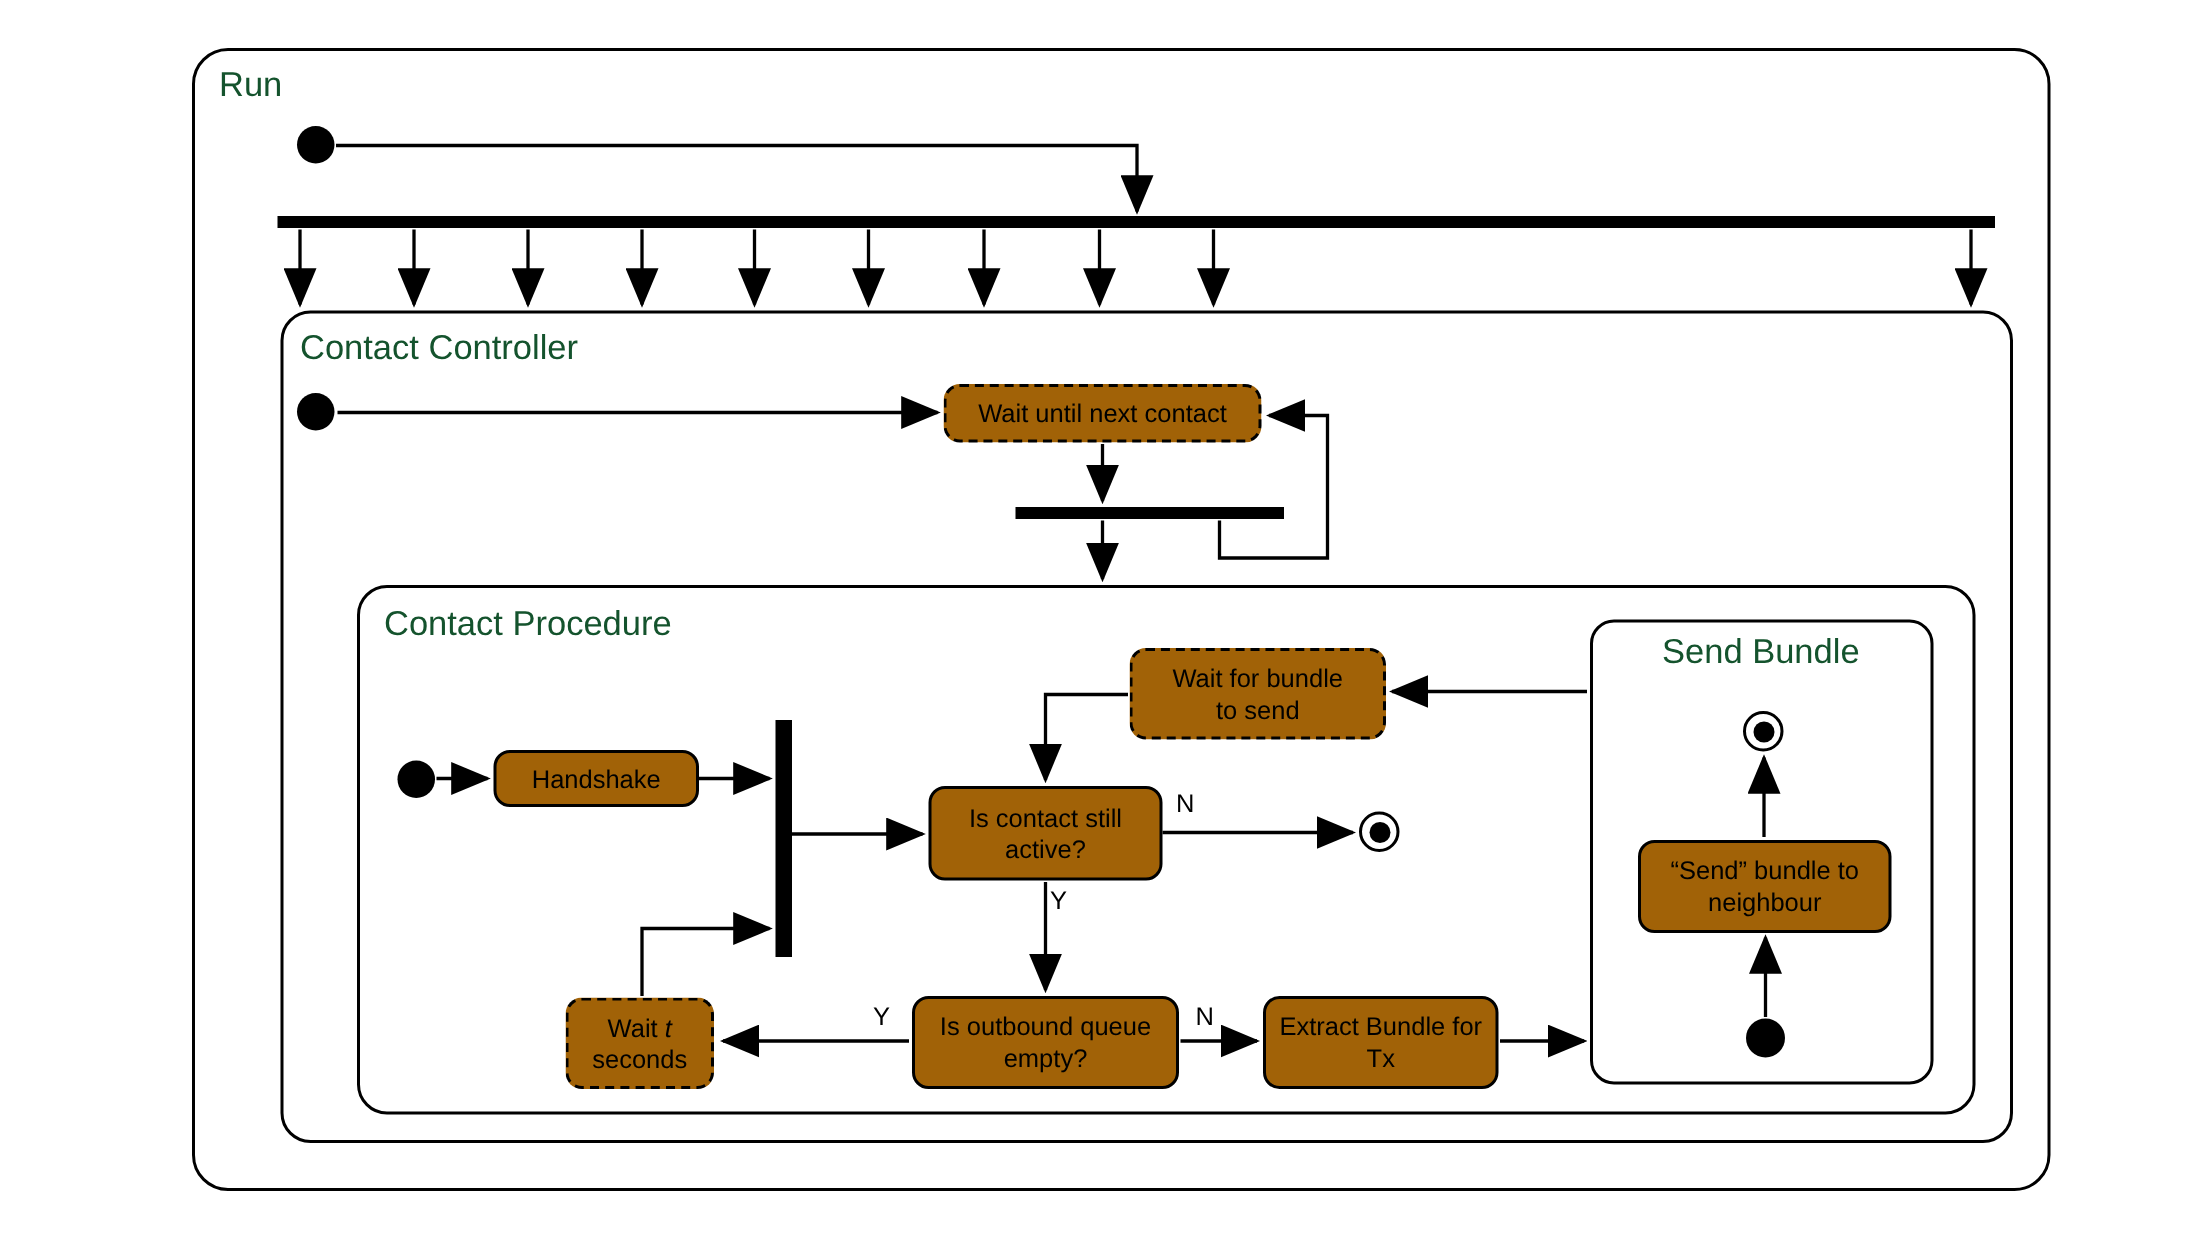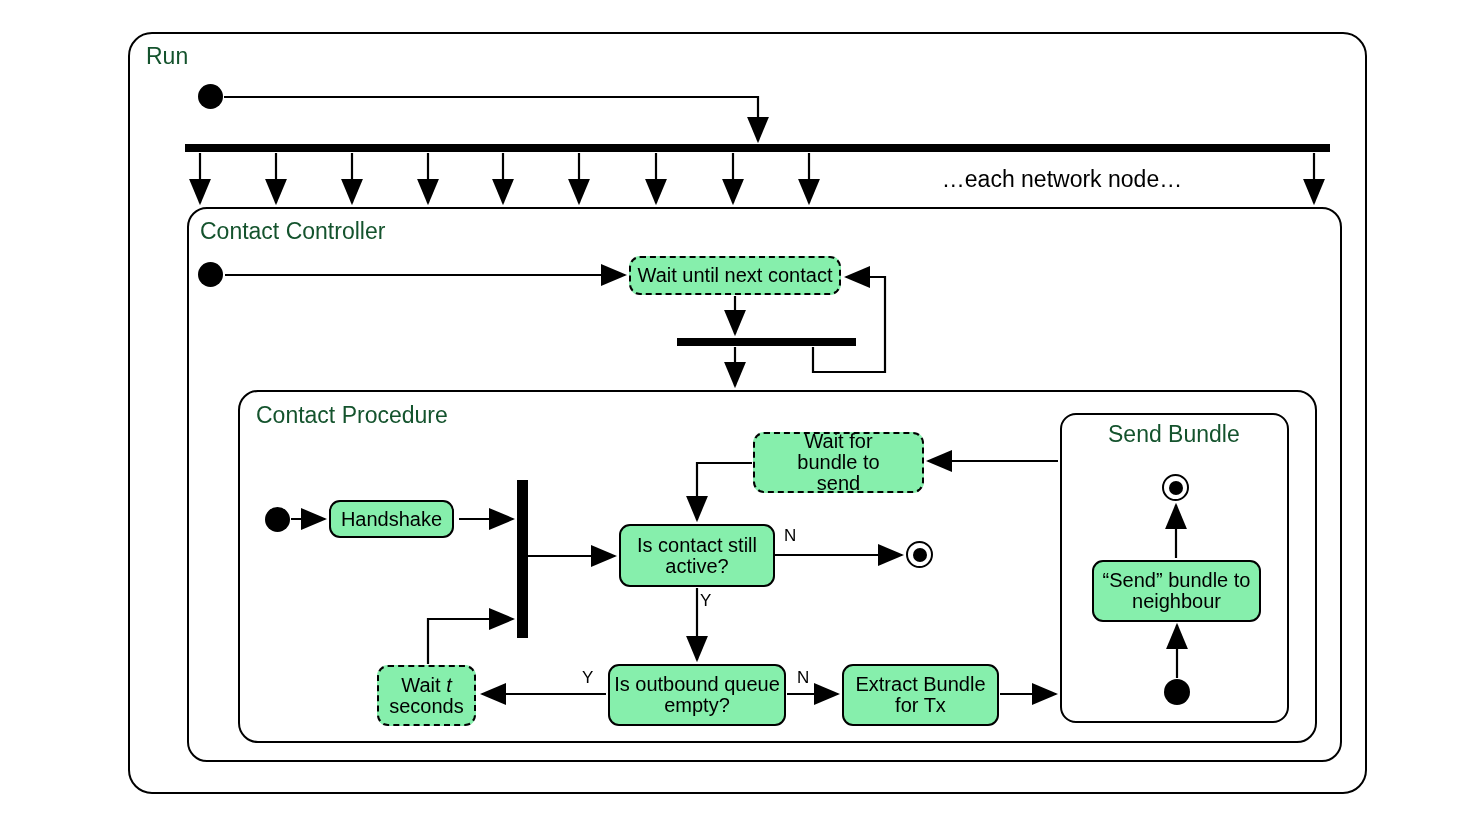--- a/index.html
+++ b/index.html
@@ -12,23 +12,23 @@
     position:absolute;border:2.5px solid #000;background:transparent;
     box-sizing:border-box;
   }
   .region-label{
     position:absolute;font-size:23px;white-space:nowrap;color:#14532d;
   }
   .annotation{
     position:absolute;font-size:23px;text-align:center;color:#000;white-space:nowrap;
   }
   .node{
-    position:absolute;border:2.2px solid #000;border-radius:11px;background:#86efac;
+    position:absolute;border:2.2px solid #000;border-radius:11px;background:#a16207;
     box-sizing:border-box;display:flex;align-items:center;justify-content:center;
-    text-align:center;font-size:20px;line-height:21px;
+    text-align:center;font-size:17px;line-height:21px;
   }
   .node.dashed{border-style:dashed;}
   .init-dot{
     position:absolute;background:#000;border-radius:50%;
   }
   .final-state{
     position:absolute;width:27px;height:27px;border:2.5px solid #000;border-radius:50%;
     box-sizing:border-box;display:flex;align-items:center;justify-content:center;background:#fff;
   }
   .final-state .inner{width:14px;height:14px;background:#000;border-radius:50%;}
@@ -101,21 +101,21 @@
       <div class="inner"></div>
     </div>
   <div class="final-state" style="left:1162px;top:474px;">
       <div class="inner"></div>
     </div>
 
   <div class="node dashed" style="left:629px;top:256px;width:212px;height:39px;">
     <span>Wait until next contact</span>
   </div>
 
-  <div class="node" style="left:329px;top:500px;width:125px;height:38px;">
+  <div class="node" style="left:329px;top:500px;width:137px;height:38px;">
     <span>Handshake</span>
   </div>
 
   <div class="node dashed" style="left:753px;top:432px;width:171px;height:61px;padding:0 22px;">
     <span>Wait for bundle to send</span>
   </div>
 
   <div class="node" style="left:619px;top:524px;width:156px;height:63px;padding:0 14px;">
     <span>Is contact still active?</span>
   </div>
@@ -138,20 +138,19 @@
 
   <div class="node" style="left:1092px;top:560px;width:169px;height:62px;padding:0 4px;">
     <span>“Send” bundle to neighbour</span>
   </div>
 
   <div class="region-label" style="left:146px;top:43px;">Run</div>
   <div class="region-label" style="left:200px;top:218px;">Contact Controller</div>
   <div class="region-label" style="left:256px;top:402px;">Contact Procedure</div>
   <div class="region-label" style="left:1108px;top:421px;">Send Bundle</div>
 
-  <div class="annotation" style="left:927px;top:166px;width:270px;">…each network node…</div>
 
   <div class="edge-label" style="left:784px;top:526px;">N</div>
   <div class="edge-label" style="left:700px;top:591px;">Y</div>
   <div class="edge-label" style="left:582px;top:668px;">Y</div>
   <div class="edge-label" style="left:797px;top:668px;">N</div>
 
 </div>
 
 </body></html>

